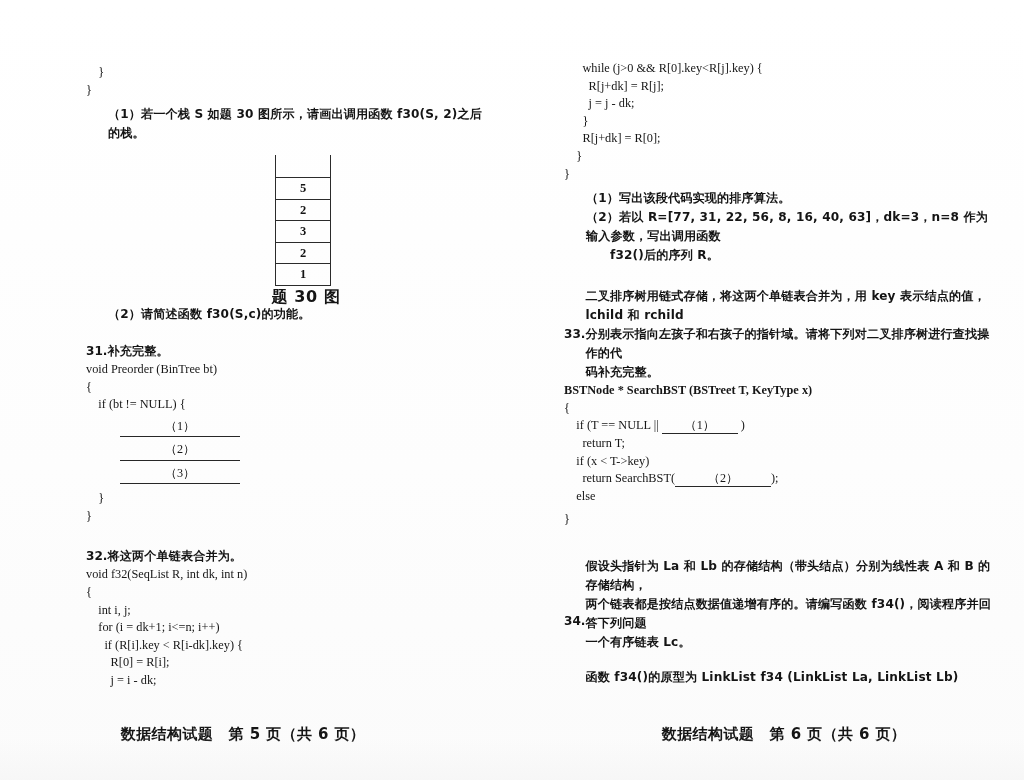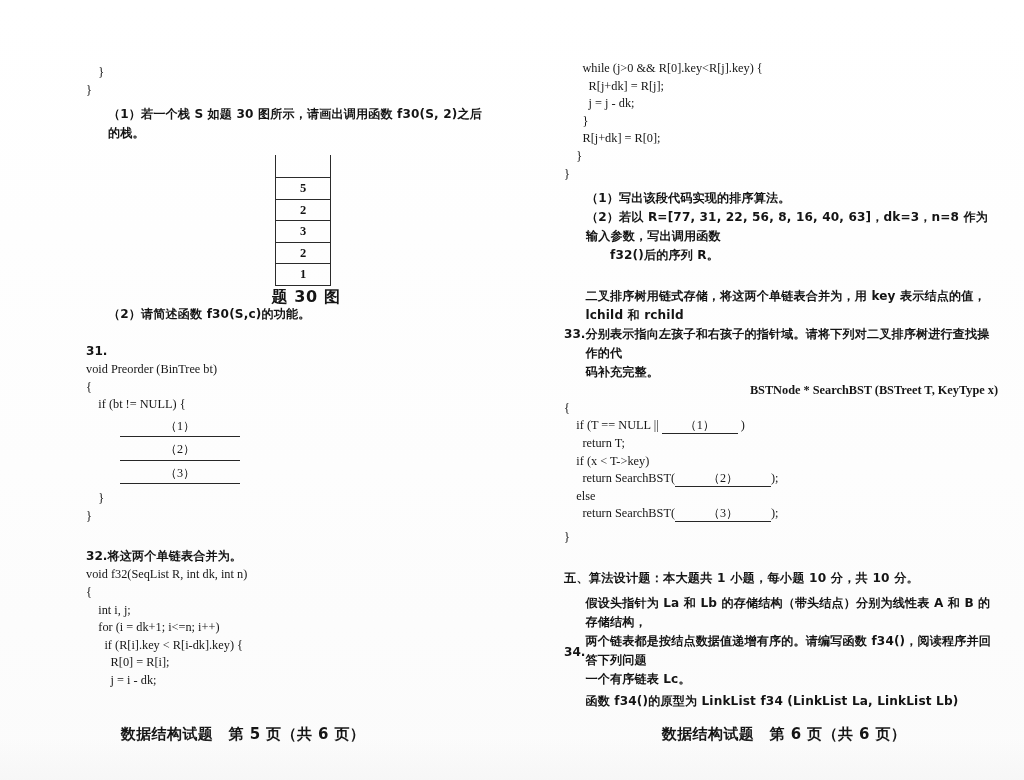--- a/index.html
+++ b/index.html
@@ -215,20 +215,21 @@
     </div>
 
     <div class="cn indent-1">（2）请简述函数 f30(S,c)的功能。</div>
 
     <div class="sp18"></div>
 
     <div class="q-block">
       <div class="q-head">
         <div class="q-num">31.</div>
         <div class="q-body">
+          <span class="cn cn-l">补充完整。</span>
         </div>
       </div>
 
       <div class="code">void Preorder (BinTree bt)</div>
       <div class="code">{</div>
       <div class="code">    if (bt != NULL) {</div>
 
       <div class="blank-line">（1）</div>
       <div class="blank-line">（2）</div>
       <div class="blank-line">（3）</div>
@@ -280,52 +281,50 @@
     <div class="q-block">
       <div class="q-head">
         <div class="q-num">33.</div>
         <div class="q-body">
           <span class="cn cn-l">二叉排序树用链式存储，将这两个单链表合并为，用 key 表示结点的值，lchild 和 rchild</span>
           <span class="cn cn-l">分别表示指向左孩子和右孩子的指针域。请将下列对二叉排序树进行查找操作的代</span>
           <span class="cn cn-l">码补充完整。</span>
         </div>
       </div>
 
-      <div class="code" style="font-weight:600;text-align:right;">BSTNode * SearchBST (BSTreet T, KeyType x)</div>
+      <div class="code" style="font-weight:600;">BSTNode * SearchBST (BSTreet T, KeyType x)</div>
       <div class="code">{</div>
 
       <div class="code"><span>    if (T == NULL || </span><span class="inline-blank bw-72">（1）</span><span> )</span></div>
 
       <div class="code">      return T;</div>
       <div class="code">    if (x &lt; T-&gt;key)</div>
 
       <div class="code"><span>      return SearchBST(</span><span class="inline-blank bw-92">（2）</span><span>);</span></div>
 
       <div class="code">    else</div>
 
-      <div class="code"><span>      return SearchBST(</span><span class="inline-blank bw-92">（3）</span><span>);</span></div>
 
       <div class="sp6"></div>
       <div class="code">}</div>
     </div>
 
     <div class="sp22"></div>
 
-    <div class="sec-head">五、算法设计题：本大题共 1 小题，每小题 10 分，共 10 分。</div>
 
     <div class="sp6"></div>
 
     <div class="q-block">
       <div class="q-head">
         <div class="q-num">34.</div>
         <div class="q-body">
           <span class="cn cn-l">假设头指针为 La 和 Lb 的存储结构（带头结点）分别为线性表 A 和 B 的存储结构，</span>
           <span class="cn cn-l">两个链表都是按结点数据值递增有序的。请编写函数 f34()，阅读程序并回答下列问题</span>
           <span class="cn cn-l">一个有序链表 Lc。</span>
-          <span class="cn cn-l" style="display:block;margin-top:3px;">函数 f34()的原型为 LinkList f34 (LinkList La, LinkList Lb)</span>
+          <span class="cn cn-l" style="display:block;margin-top:16px;">函数 f34()的原型为 LinkList f34 (LinkList La, LinkList Lb)</span>
         </div>
       </div>
     </div>
 
     <div class="footer footer-right">数据结构试题　第 6 页（共 6 页）</div>
   </div>
 
 </div>
 
 <div class="scan-edge"></div>

